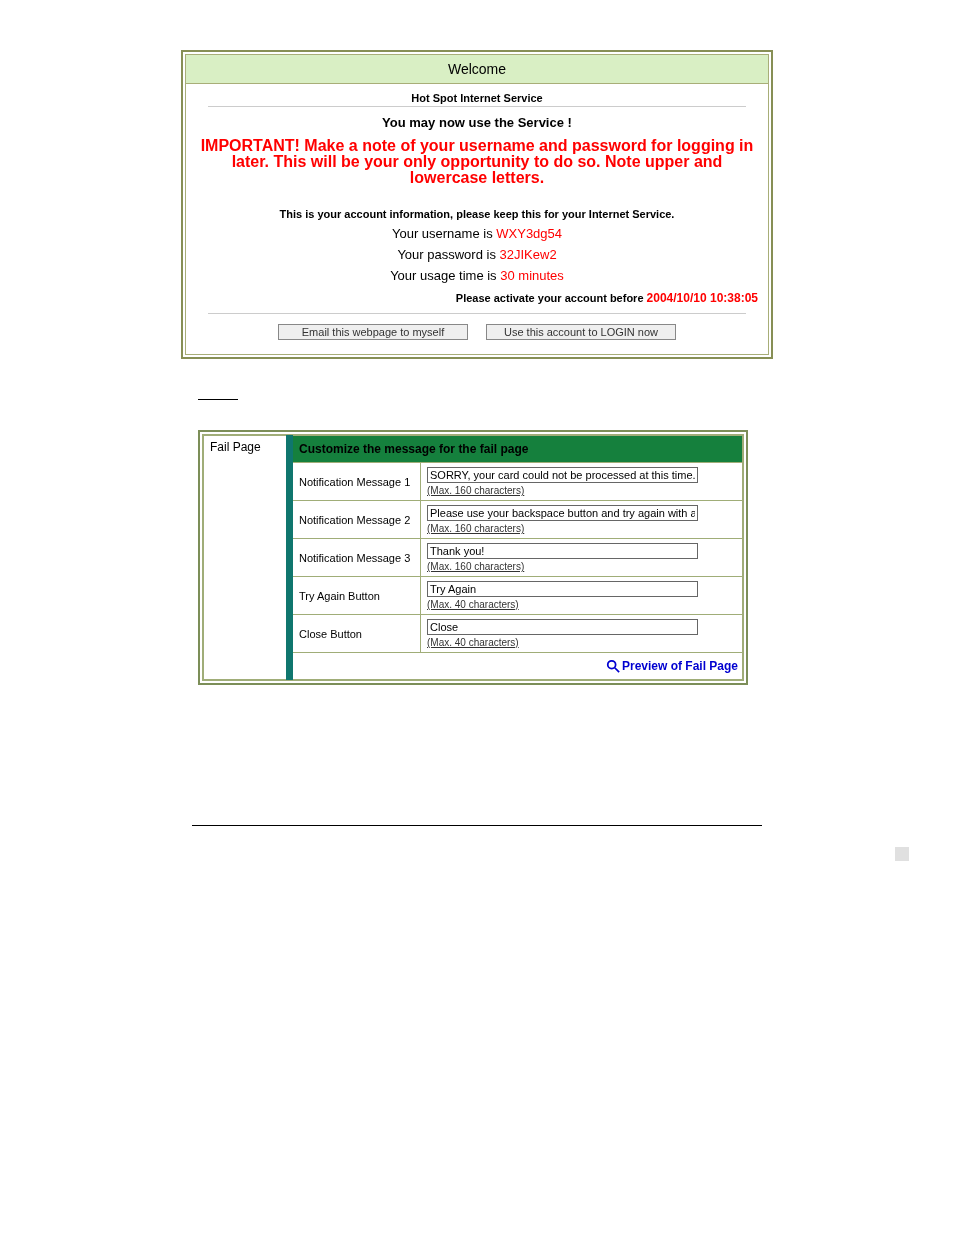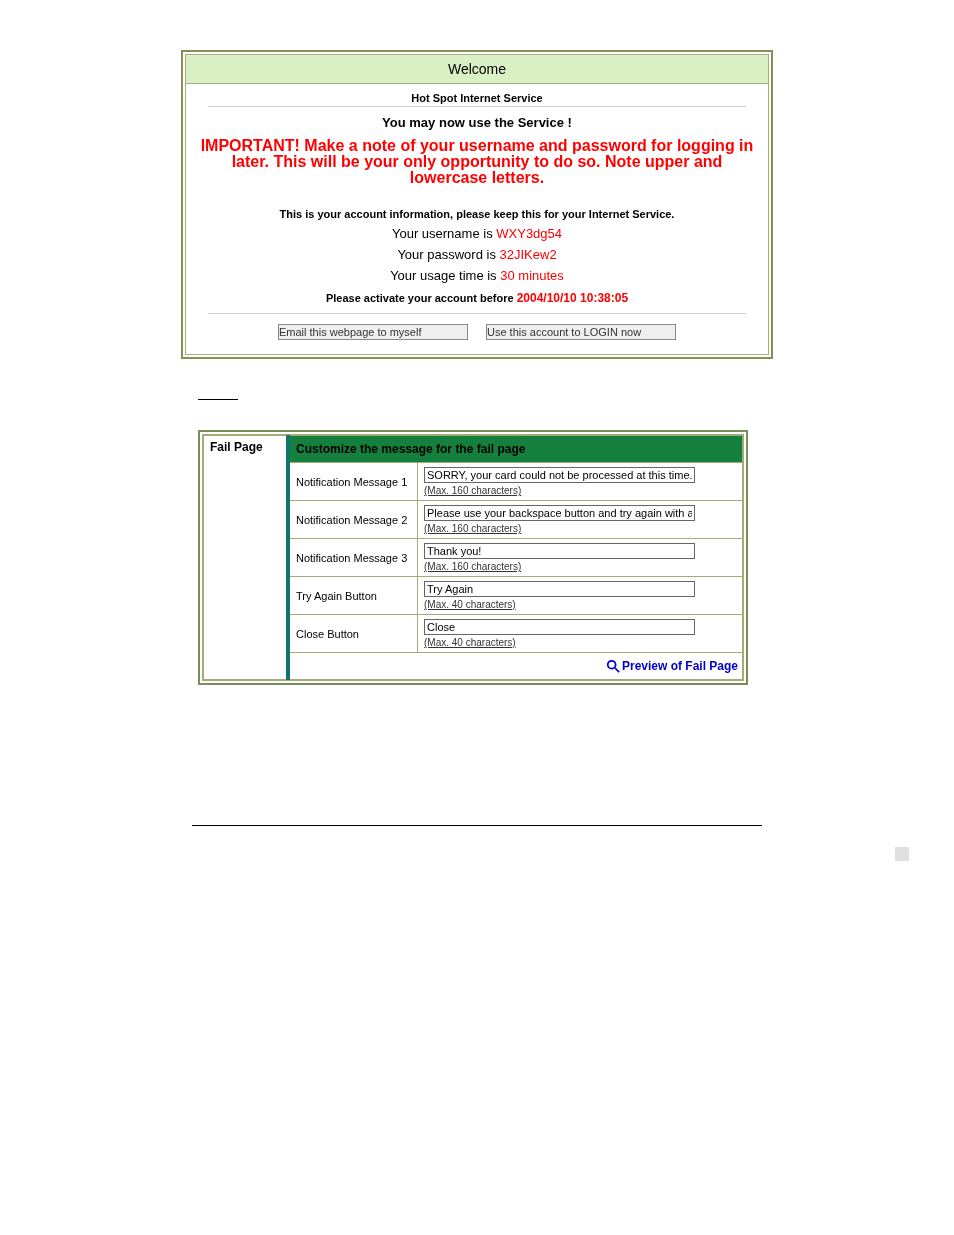--- a/index.html
+++ b/index.html
@@ -68,40 +68,41 @@
     font-size: 13px;
     margin: 6px 0;
   }
   .kv-line .val {
     color: #ff0000;
   }
   .activate {
     font-size: 11px;
     font-weight: bold;
     margin: 8px 0;
+    text-align: right;
   }
   .activate .val {
     color: #ff0000;
     font-weight:bold;
     font-size:12px;
   }
   .btn-row {
     margin: 10px 0 4px 0;
     display:flex;
     justify-content:center;
     gap:18px;
   }
   .win-btn {
     width: 190px;
     font-size: 11px;
     padding: 1px 0;
     background:#efefef;
     border:1px solid #888;
     color:#333;
-    text-align:left;
+    text-align:center;
   }
   
   .mid-sep {
     width: 40px;
     border-bottom: 1px solid #000;
     margin: 40px 0 30px 198px;
   }
   
   .config-outer {
     width: 550px;
@@ -129,24 +130,24 @@
     font-weight:bold;
     font-size:12px;
     padding:6px;
   }
   .config-table td.row-label {
     vertical-align:middle;
     width:115px;
   }
   td.fail-side {
     width:70px;
-    font-weight:bold;
+    font-weight:normal;
     font-size:12px;
     vertical-align:top;
-    border-right:4px solid #0f766e;
+    border-right:7px solid #0f766e;
   }
   .text-input {
     width: 265px;
     font-size: 11px;
     border:1px solid #666;
     padding:1px 2px;
     background:#fff;
   }
   .hint {
     color:#333;

